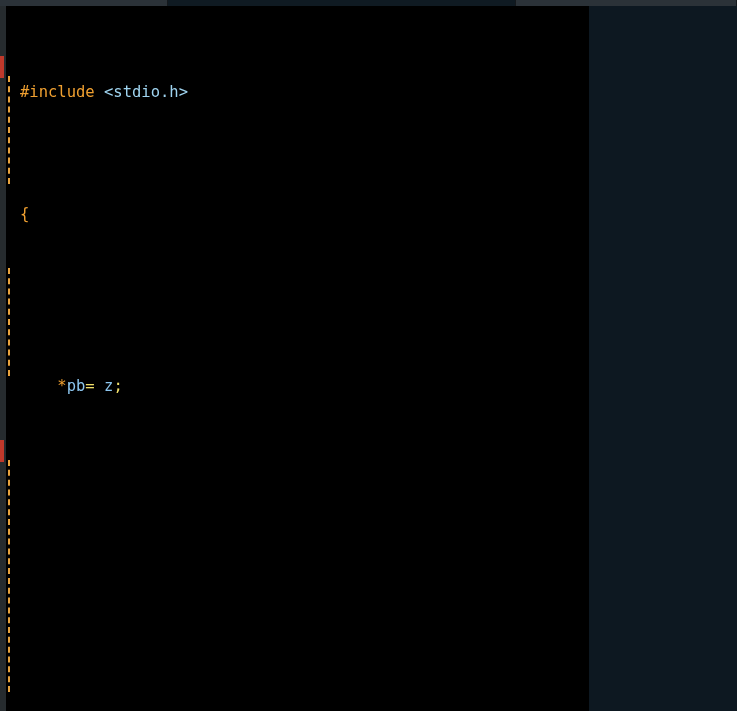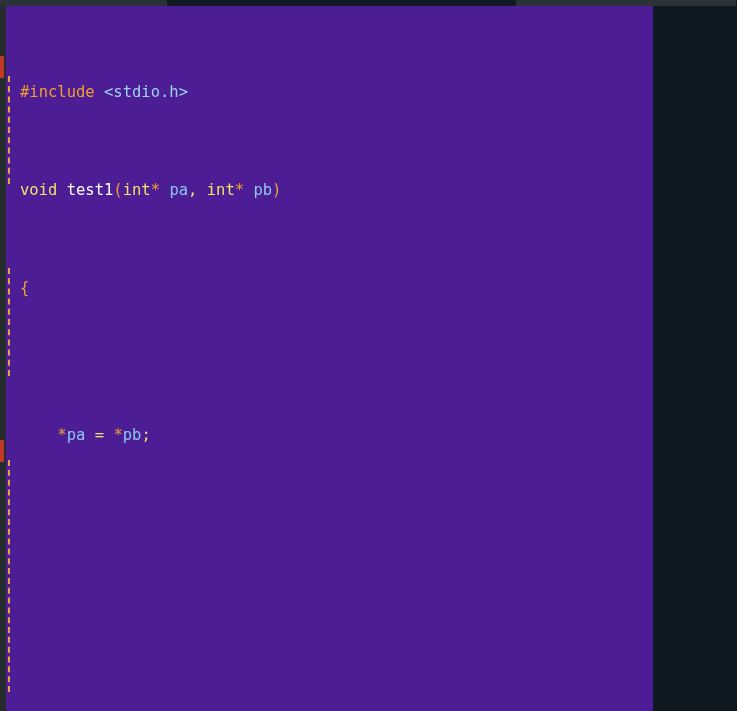--- a/index.html
+++ b/index.html
@@ -4,22 +4,22 @@
 <style>
   * { margin:0; padding:0; box-sizing:border-box; }
   html, body {
     width:737px; height:711px;
     background:#0d1821;
     font-family:"DejaVu Sans Mono","Liberation Mono",monospace;
     overflow:hidden;
   }
   #editor-window {
     position:relative;
-    width:653px; height:711px;
-    background:#4c1d95;
+    width:589px; height:711px;
+    background:#000000;
   }
   
   #tab-strip {
     position:absolute; top:0; left:0;
     width:737px; height:6px;
     background:#21262b;
     display:flex; align-items:stretch;
   }
   .tab-chip { height:6px; background:#2b3238; border-right:1px solid #14181c; }
   .tab-chip.active { background:#0f1a22; }
@@ -77,28 +77,27 @@
   </div>
 
   <div class="fold-guide" style="top:76px;height:108px"></div>
   <div class="fold-guide" style="top:268px;height:108px"></div>
   <div class="fold-guide" style="top:460px;height:232px"></div>
 
   <div id="code-surface">
 
     <div class="line"><span class="pp">#include</span><span> </span><span class="hdr">&lt;stdio.h&gt;</span></div>
 
-    <div class="line"><span class="kw">void</span><span> </span><span class="fn">test1</span><span class="paren-o">(</span><span class="kw">int</span><span class="star">*</span><span> </span><span class="var">pa</span><span class="op">,</span><span> </span><span class="kw">int</span><span class="star">*</span><span> </span><span class="var">pb</span><span class="paren-o">)</span></div>
 
     <div class="line"><span class="paren-o">{</span></div>
 
 
 
-    <div class="line">    <span class="star">*</span><span class="var">pa</span><span> </span><span class="op">=</span><span> </span><span class="star">*</span><span class="var">pb</span><span class="op">;</span></div>
 
+    <div class="line">    <span class="star">*</span><span class="var">pb</span><span class="op">=</span><span> </span><span class="var">z</span><span class="op">;</span></div>
 
     
 
     
 
     
 
     
 
     

